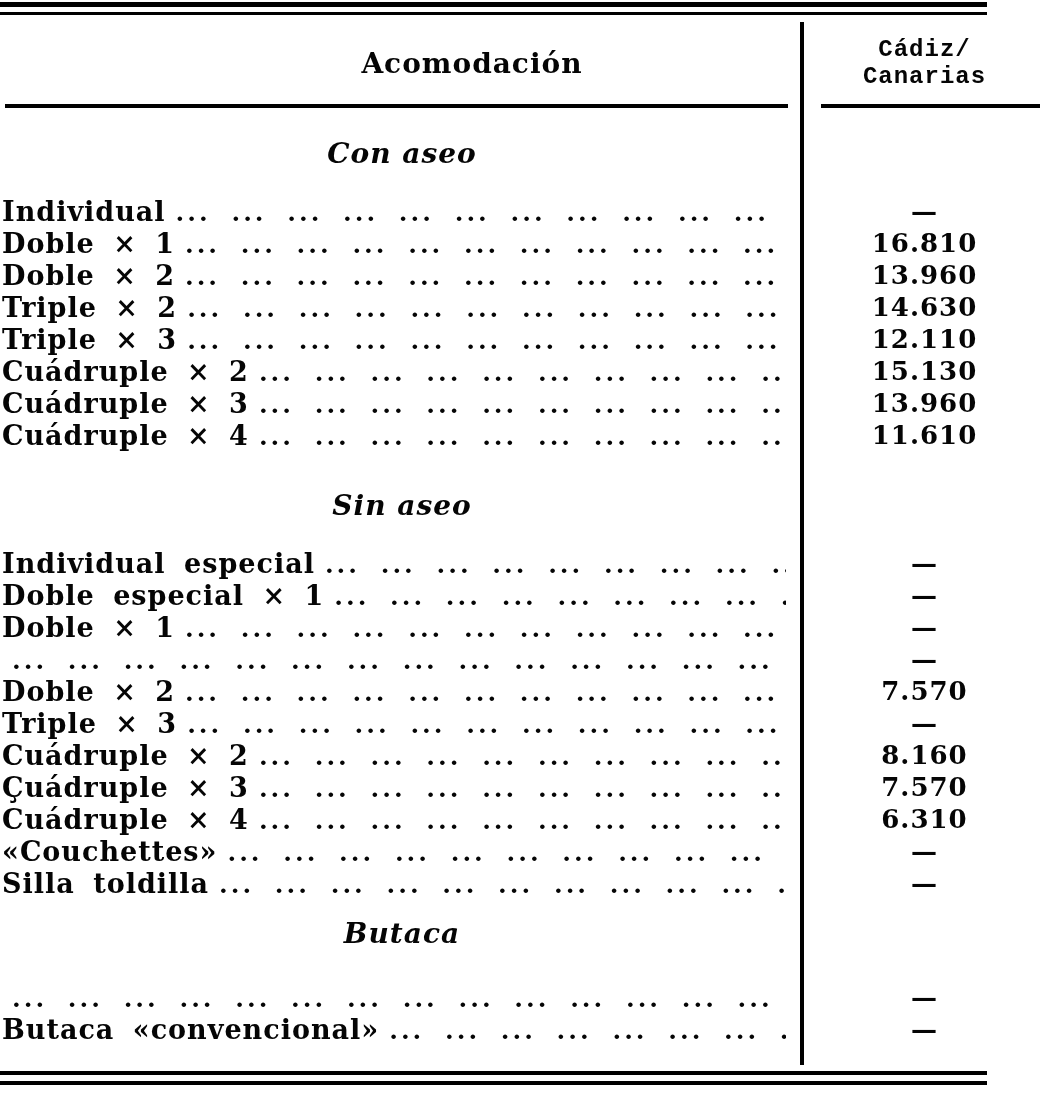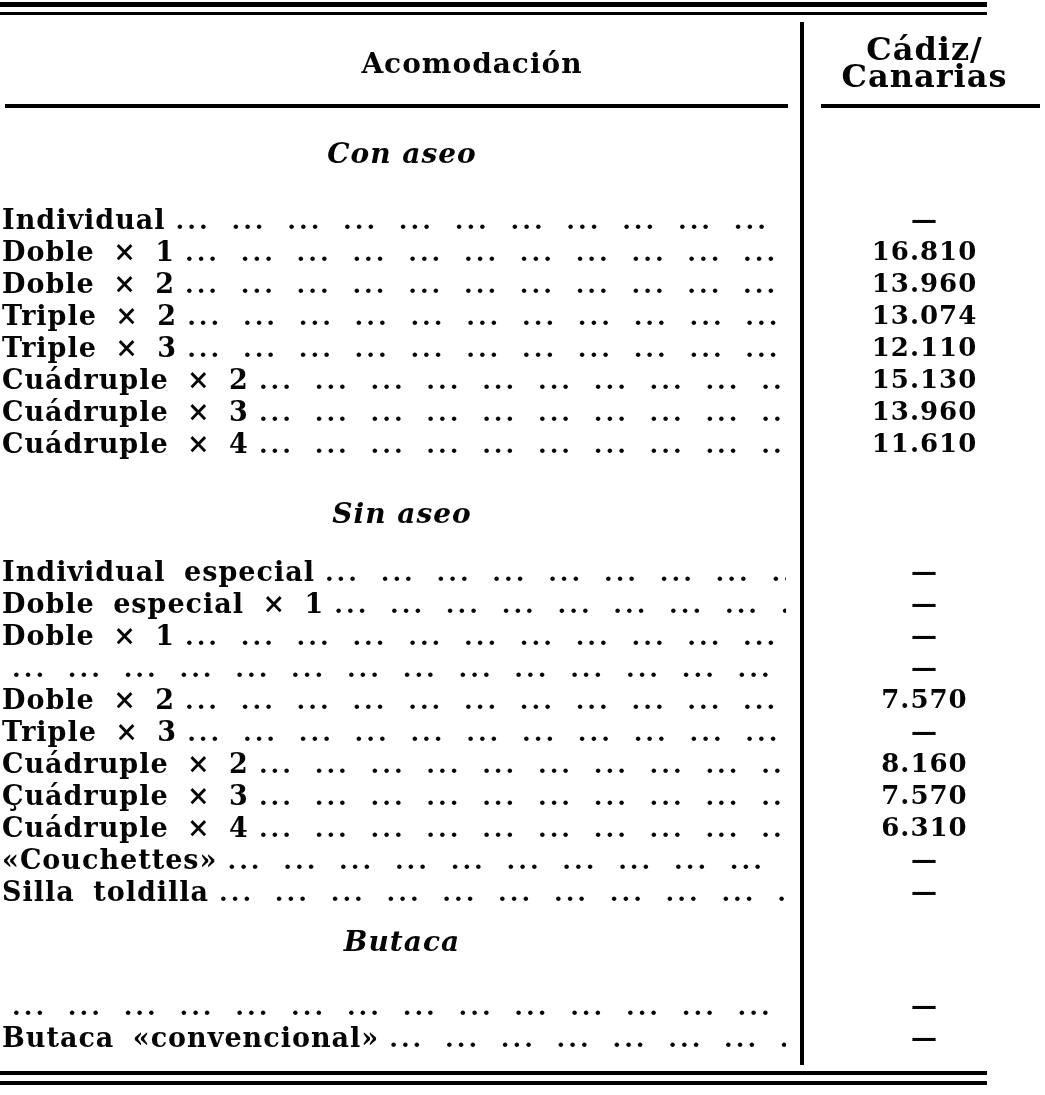--- a/index.html
+++ b/index.html
@@ -26,33 +26,33 @@
 
   .grid2 { display: grid; grid-template-columns: 804px 241px; }
 
   
   .header-row { height: 82px; align-items: center; }
   .hdr-left {
     text-align: center; font-size: 28px; letter-spacing: 1px;
     position: relative; left: 70px;
   }
   .hdr-right {
-    text-align: center; font-size: 32px; line-height: 27px; letter-spacing: 1px;
+    text-align: center; font-size: 24px; line-height: 27px; letter-spacing: 1px; font-family: Liberation Mono, monospace;
   }
   .underline-row { height: 4px; }
   .ul-left  { height: 4px; background: #000; margin: 0 16px 0 5px; }
   .ul-right { height: 4px; background: #000; margin: 0 5px 0 17px; }
 
   
   .section-head .heading {
     text-align: center; font-style: italic; font-size: 28px;
     line-height: 36px; letter-spacing: 1px;
   }
   .s1 .heading { margin-top: 28px; }
-  .s1 .rows { margin-top: 32px; }
+  .s1 .rows { margin-top: 24px; }
   .s2 .heading { margin-top: 36px; }
   .s2 .rows { margin-top: 24px; }
   .s3 .heading { margin-top: 16px; }
   .s3 .rows { margin-top: 30px; }
 
   
   .row { line-height: 31px; font-size: 27px; }
   .label-cell { display: flex; align-items: baseline; padding-left: 2px; overflow: hidden; }
   .lbl { white-space: nowrap; letter-spacing: 1px; word-spacing: 8px; }
   .leaders { flex: 1 1 auto; overflow: hidden; white-space: nowrap; margin: 0 18px 0 10px; }
@@ -111,21 +111,21 @@
               <span class="lbl">Doble × 2</span>
               <span class="leaders"></span>
             </div>
           <div class="value-cell">13.960</div>
         </div>
         <div class="grid2 row">
           <div class="label-cell">
               <span class="lbl">Triple × 2</span>
               <span class="leaders"></span>
             </div>
-          <div class="value-cell">13.074</div>
+          <div class="value-cell">14.630</div>
         </div>
         <div class="grid2 row">
           <div class="label-cell">
               <span class="lbl">Triple × 3</span>
               <span class="leaders"></span>
             </div>
           <div class="value-cell">12.110</div>
         </div>
         <div class="grid2 row">
           <div class="label-cell">

